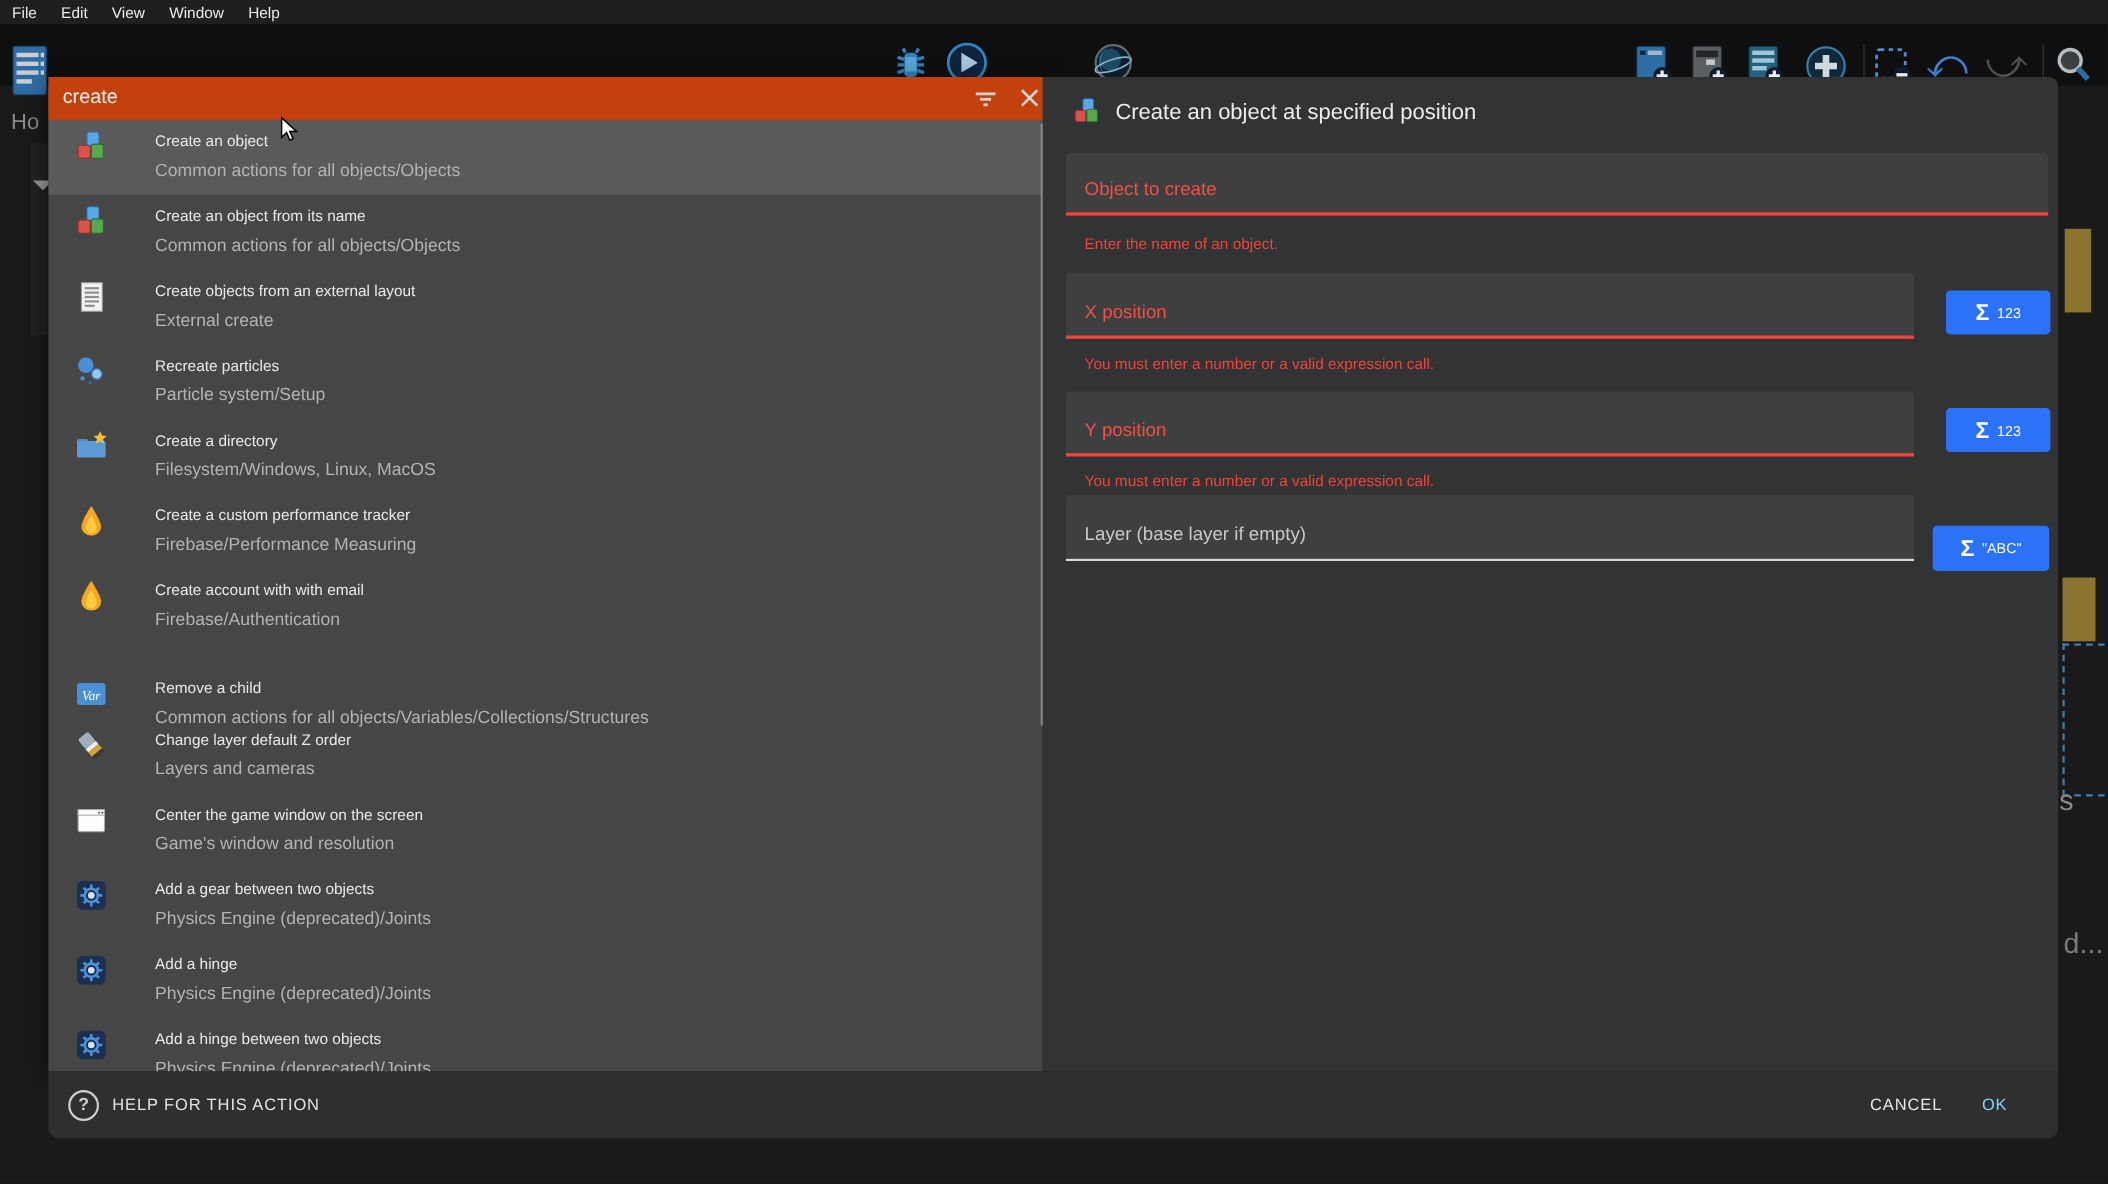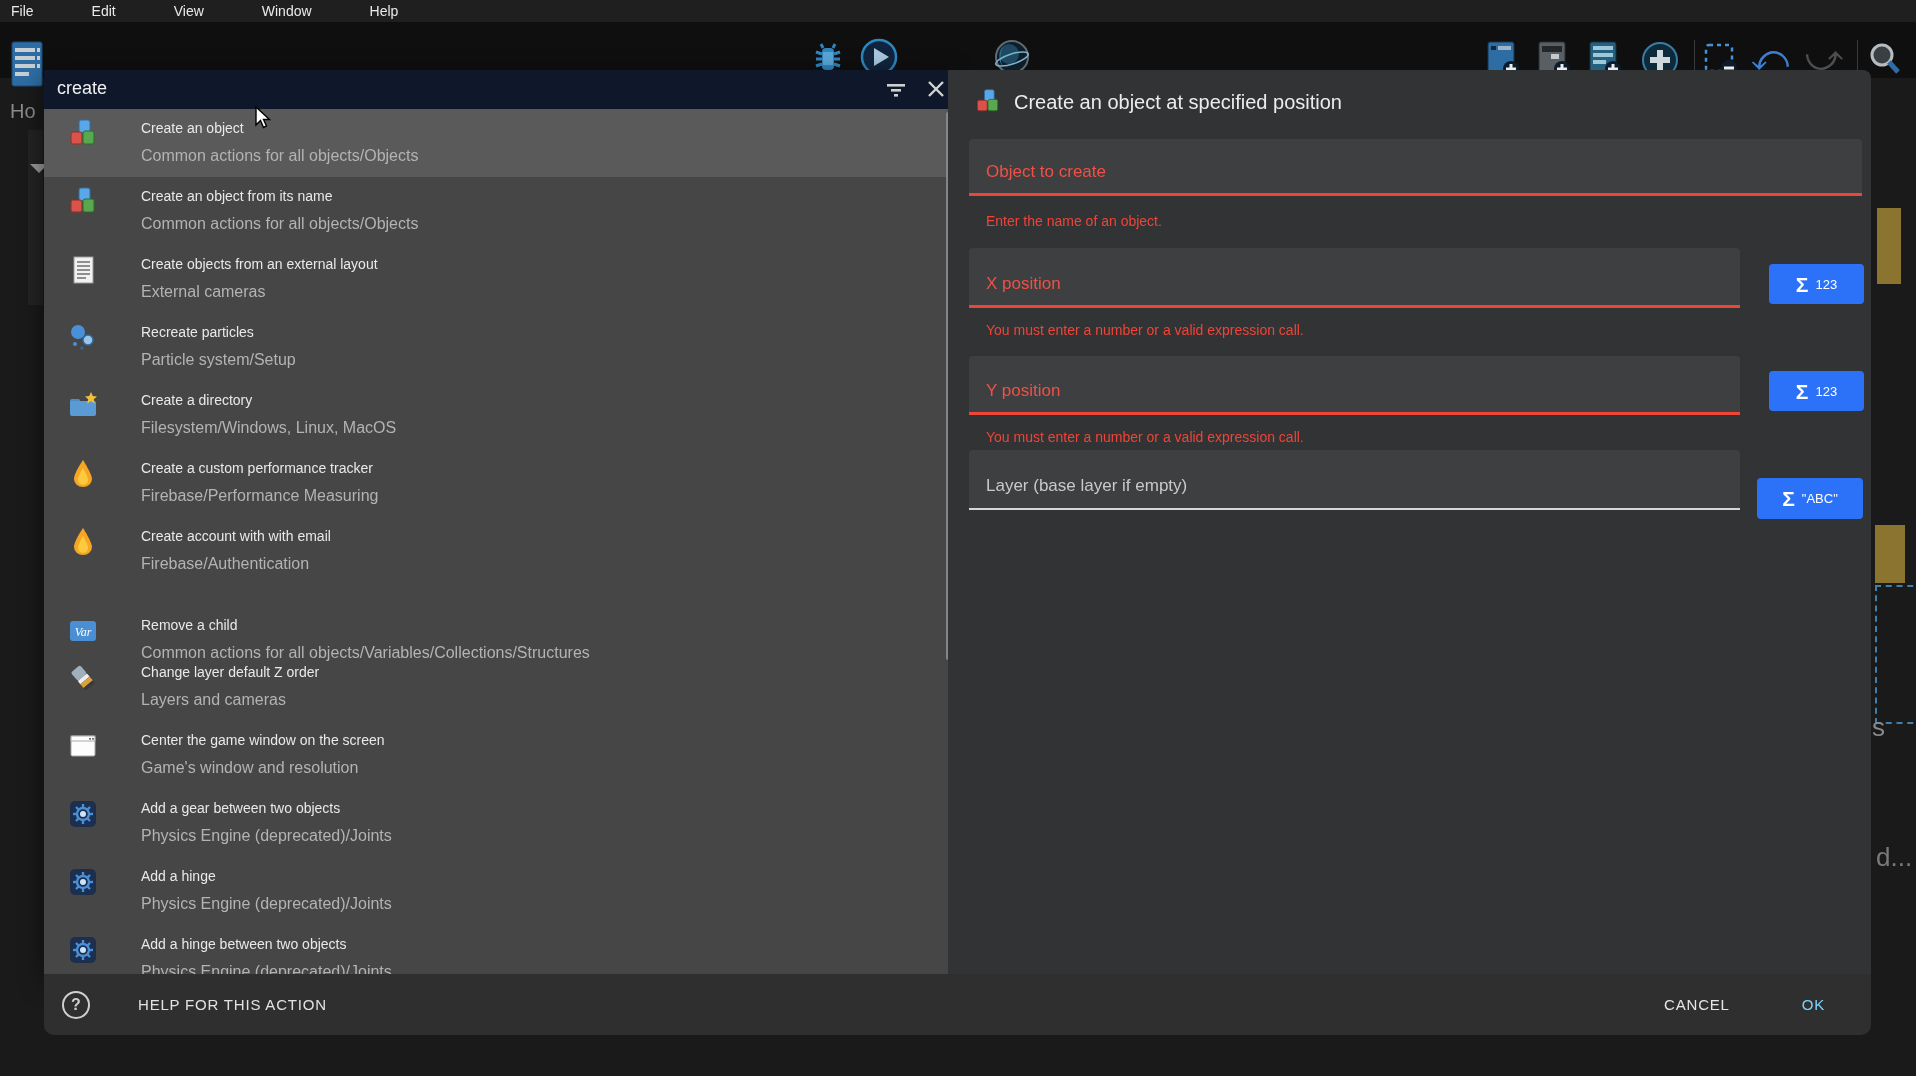--- a/index.html
+++ b/index.html
@@ -1,38 +1,38 @@
 <!DOCTYPE html>
 <html><head>
 <meta charset="utf-8">
 <style>
   html,body{margin:0;padding:0;background:#171717;}
   body{font-family:"Liberation Sans",sans-serif;-webkit-font-smoothing:antialiased;}
   #screen{position:relative;width:1916px;height:1076px;overflow:hidden;background:#1a1a1a;}
-  .abs{position:absolute;gap:36px;}
+  .abs{position:absolute;}
 
   
   #menubar{left:0;top:0;width:1916px;height:22px;background:#1f1f1f;display:flex;align-items:center;}
   .menu-item{color:#eaeaea;font-size:14px;padding:0 11px;height:22px;line-height:22px;cursor:default;}
 
   
   #toolbar{left:0;top:22px;width:1916px;height:56px;background:#0f0f0f;}
   .tb-label{color:#8f9496;font-size:15px;letter-spacing:0.5px;margin-top:37px;}
   .tb-divider{width:1px;height:34px;background:#3a3a3a;}
 
   
   .bg-txt{color:#8a8a8a;}
   #bg-strip{left:28px;top:130px;width:15px;height:175px;background:#232323;}
   #bg-tri{left:30px;top:164px;width:0;height:0;border-left:9px solid transparent;border-right:9px solid transparent;border-top:9px solid #9a9a9a;}
   .gold{background:#8a7430;}
   #bg-dashed{border:2px dashed #3f7fae;background:transparent;}
 
   
   #popover{left:44px;top:70px;width:904px;height:904px;background:#464646;border-radius:8px 0 0 0;box-shadow:0 6px 24px rgba(0,0,0,.55);}
-  #search-header{left:0;top:0;width:904px;height:39px;background:#0f172a;}
+  #search-header{left:0;top:0;width:904px;height:39px;background:#c2410c;}
   #search-query{left:13px;top:8px;font-size:18px;color:#f0f0f0;}
   #list{left:0;top:39px;width:904px;height:865px;overflow:hidden;}
   .row{position:absolute;left:0;width:904px;height:68px;cursor:pointer;}
   .row.selected{background:#5a5a5a;}
   .row .ric{position:absolute;left:23px;top:9px;width:32px;height:32px;}
   .row .rtitle{position:absolute;left:97px;top:11px;font-size:14px;color:#e9e9e9;white-space:nowrap;}
   .row .rsub{position:absolute;left:97px;top:38px;font-size:16px;color:#b3b3b3;white-space:nowrap;}
   #scrollbar{left:946px;top:112px;width:4px;height:548px;background:#8f8f8f;border-radius:2px;opacity:.85;}
 
   
@@ -230,21 +230,21 @@
               <rect x="7" y="3" width="19" height="26" fill="#f2f2f2" stroke="#9a9a9a"></rect>
               <g fill="#8f8f8f">
                 <rect x="10" y="7" width="13" height="2"></rect>
                 <rect x="10" y="11" width="13" height="2"></rect>
                 <rect x="10" y="15" width="13" height="2"></rect>
                 <rect x="10" y="19" width="13" height="2"></rect>
                 <rect x="10" y="23" width="9" height="2"></rect>
               </g>
             </svg></span>
         <span class="rtitle">Create objects from an external layout</span>
-        <span class="rsub">External cameras</span>
+        <span class="rsub">External create</span>
       </div>
 
       <div class="row" style="top:204px;padding-left:17px;">
         <span class="ric"><svg width="32" height="32" viewBox="0 0 32 32">
               <circle cx="11" cy="10" r="7" fill="#4a90d9"></circle>
               <circle cx="21" cy="18" r="5" fill="#9cc4e8" stroke="#2e6da4" stroke-width="1.5"></circle>
               <circle cx="8" cy="22" r="2" fill="#4a90d9"></circle>
               <circle cx="15" cy="26" r="1.6" fill="#2e6da4"></circle>
             </svg></span>
         <span class="rtitle">Recreate particles</span>

